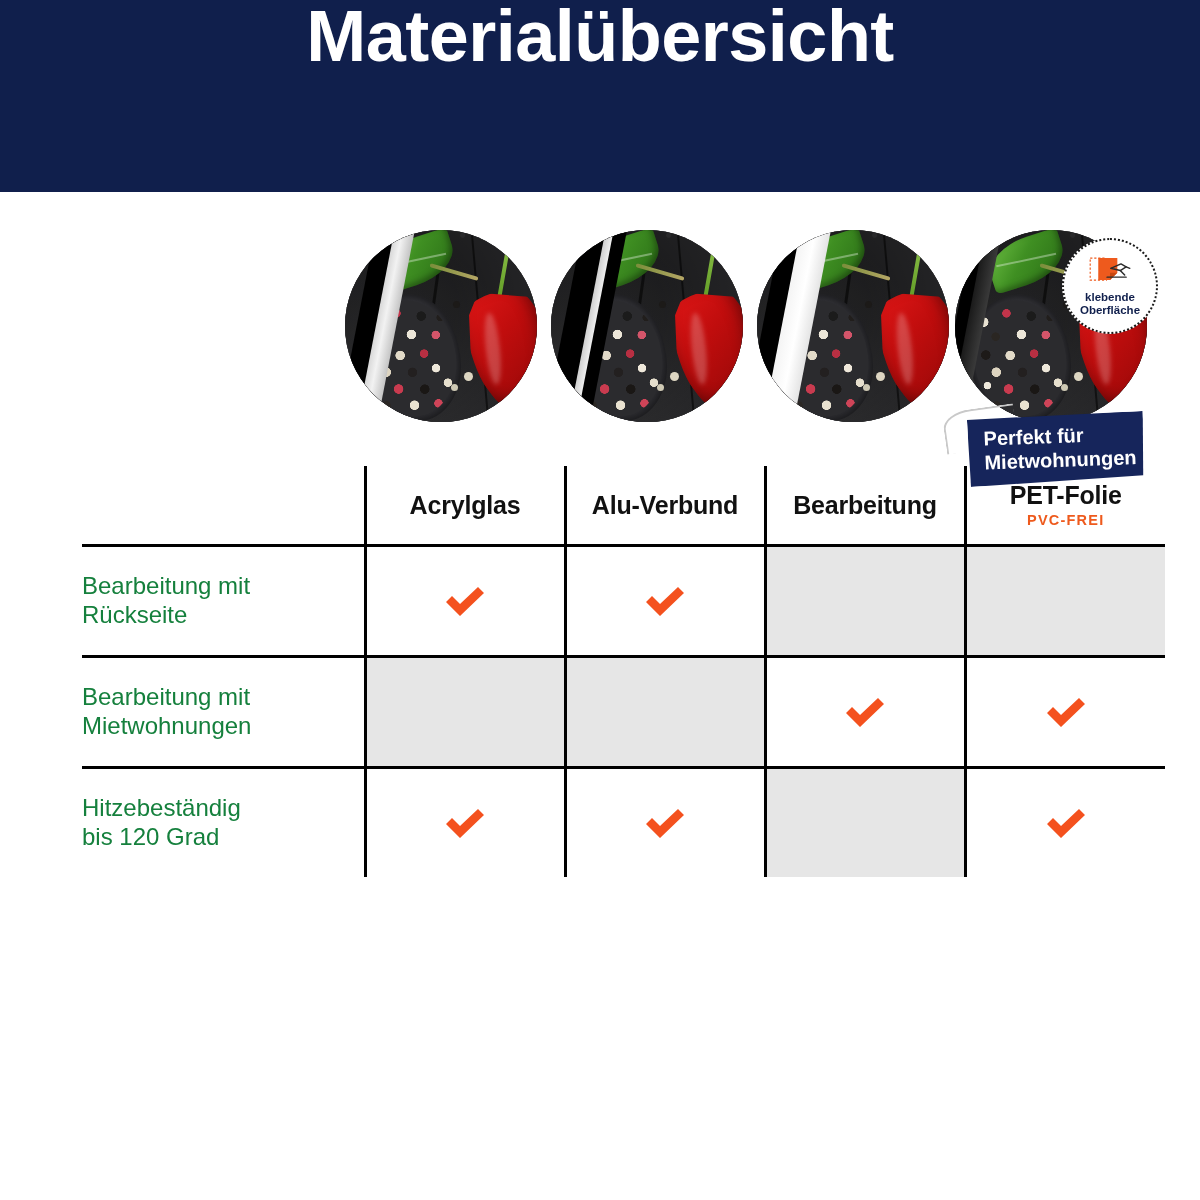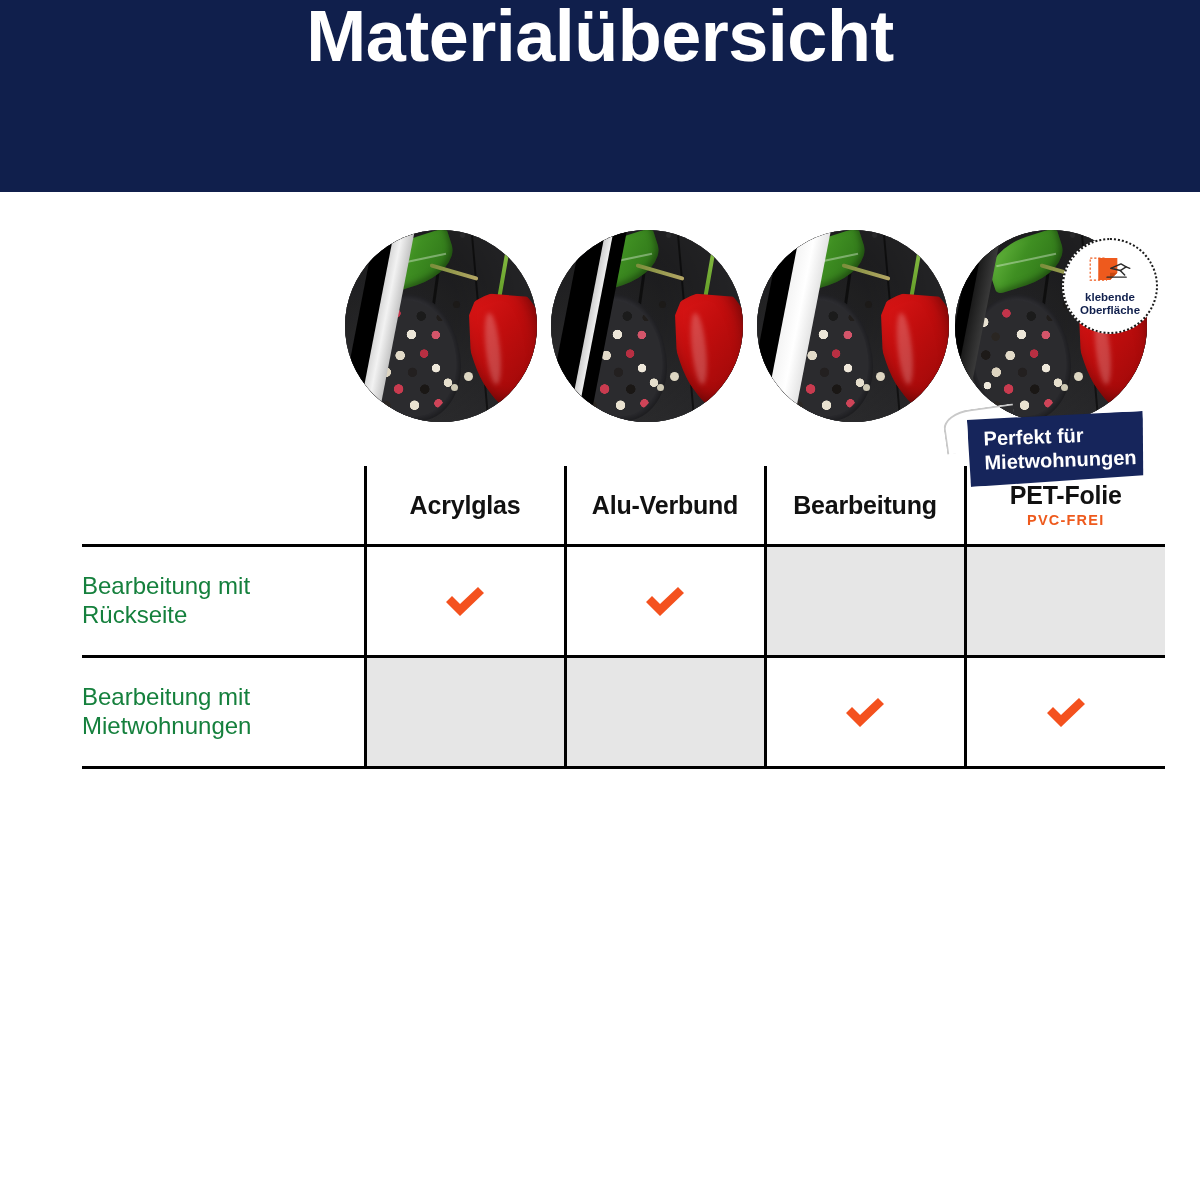--- a/index.html
+++ b/index.html
@@ -544,16 +544,38 @@
         </td>
         <td class="mark-cell on">
           <svg class="check" viewBox="0 0 46 38">
               <path d="M4 20 L10 14 L18 22 L36 5 L42 11 L18 34 Z" fill="#F4511E"></path>
             </svg>
         </td>
       </tr>
 
 
 
+      <tr class="last-row">
+        <td class="row-label">
+          <span>Hitzebeständig</span><br>
+          <span>bis 120 Grad</span>
+        </td>
+        <td class="mark-cell on">
+          <svg class="check" viewBox="0 0 46 38">
+              <path d="M4 20 L10 14 L18 22 L36 5 L42 11 L18 34 Z" fill="#F4511E"></path>
+            </svg>
+        </td>
+        <td class="mark-cell on">
+          <svg class="check" viewBox="0 0 46 38">
+              <path d="M4 20 L10 14 L18 22 L36 5 L42 11 L18 34 Z" fill="#F4511E"></path>
+            </svg>
+        </td>
+        <td class="mark-cell off"></td>
+        <td class="mark-cell on">
+          <svg class="check" viewBox="0 0 46 38">
+              <path d="M4 20 L10 14 L18 22 L36 5 L42 11 L18 34 Z" fill="#F4511E"></path>
+            </svg>
+        </td>
+      </tr>
 
     </tbody>
   </table>
 </div>
 
 </body></html>

